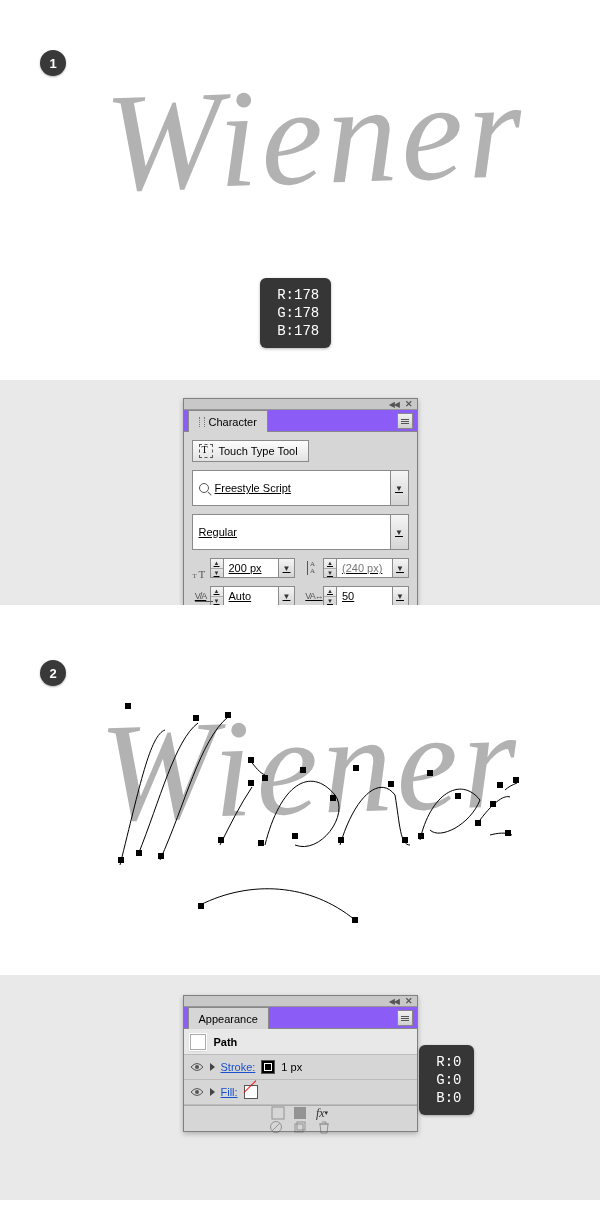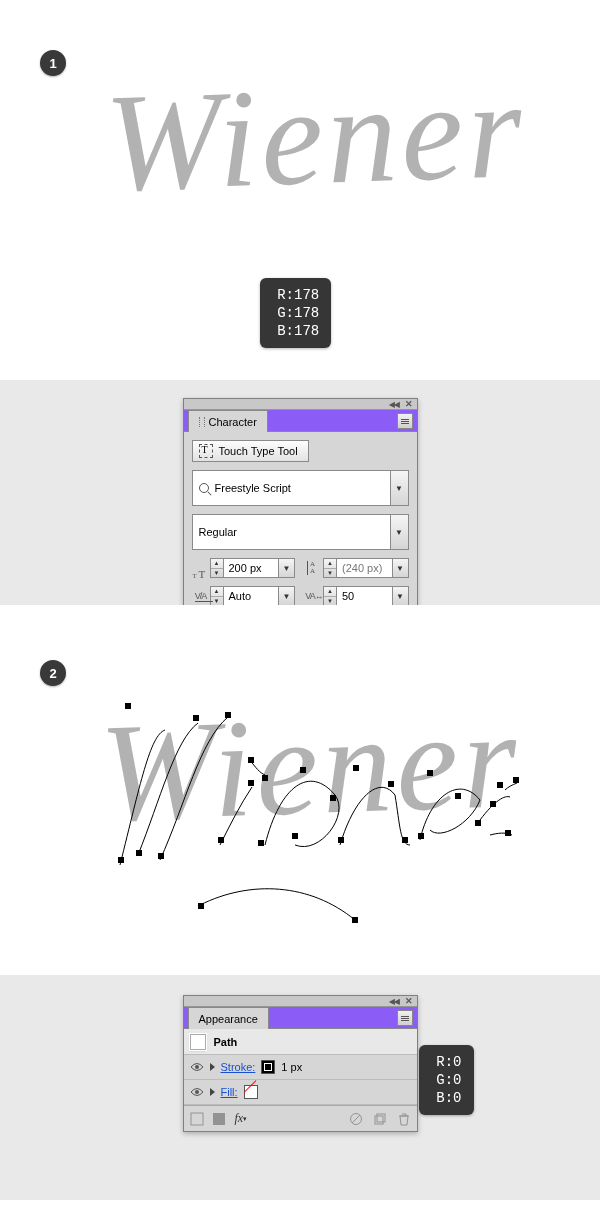--- a/index.html
+++ b/index.html
@@ -119,21 +119,21 @@
     position: absolute; right: 4px; top: 3px;
     width: 16px; height: 16px;
     border: 1px solid #888;
     background: linear-gradient(#f0f0f0,#d0d0d0);
     display: flex; flex-direction: column; align-items:center; justify-content:center;
     gap: 1px;
   }
   .tab-menu span { width: 8px; height: 1px; background: #555; }
 
   
-  .char-body { padding: 8px 8px 28px 8px; }
+  .char-body { padding: 8px 8px 28px 8px; text-decoration: underline; }
 
   .iconbtn {
     display: inline-flex; align-items: center; justify-content: center;
     border: 1px solid #8a8a8a;
     background: linear-gradient(#fdfdfd,#e2e2e2);
     height: 22px;
     font-size: 11px;
     cursor: pointer;
   }
   .touchtype {
@@ -292,20 +292,21 @@
     content:""; position:absolute; left:-1px; top:50%; width:140%; height:1px;
     background: red; transform: rotate(-45deg); transform-origin: left center;
   }
 
   .app-footer {
     height: 26px;
     background: #d6d6d6;
     display: flex; align-items: center; justify-content: space-between;
     padding: 0 6px;
     border-top: 1px solid #aaa;
+    flex-direction: column;
   }
   .footer-left { display:flex; gap:8px; align-items:center; }
   .footer-right { display:flex; gap:10px; align-items:center; }
   .fic { width:14px; height:14px; opacity:.45; display:flex; align-items:center; justify-content:center; }
   .fic svg { width:14px; height:14px; }
 
   
   .appearance-wrap { position: relative; }
   .appearance-wrap .rgb-tip {
     top: 50px; right: -56px;

